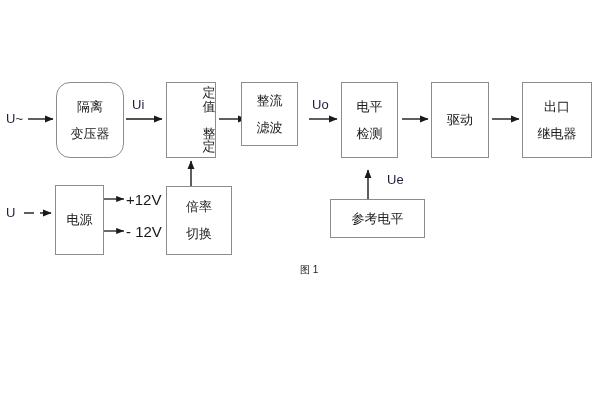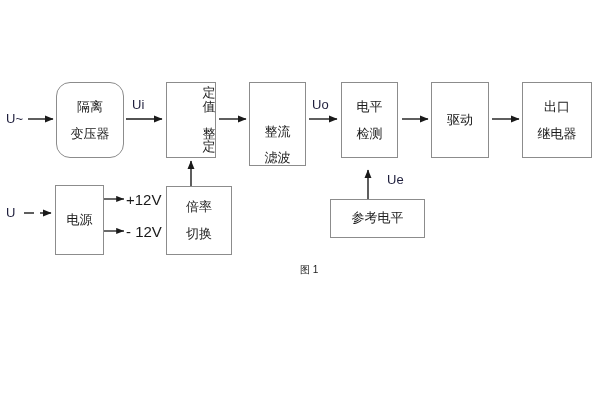--- a/index.html
+++ b/index.html
@@ -110,21 +110,21 @@
   <div class="box" style="left:56px; top:82px; width:68px; height:76px;border-radius:14px;">
     <span class="line1">隔离</span>
     <span class="line2">变压器</span>
   </div>
 
   <div class="box" style="left:166px; top:82px; width:50px; height:76px;padding-left:36px;">
     <span class="line1">定值</span>
     <span class="line2">整定</span>
   </div>
 
-  <div class="box" style="left:249px; top:82px; width:57px; height:84px;justify-content:flex-end;">
+  <div class="box" style="left:241px; top:82px; width:57px; height:64px;">
     <span class="line1">整流</span>
     <span class="line2">滤波</span>
   </div>
 
   <div class="box" style="left:341px; top:82px; width:57px; height:76px;">
     <span class="line1">电平</span>
     <span class="line2">检测</span>
   </div>
 
   <div class="box single" style="left:431px; top:82px; width:58px; height:76px;justify-content:center;">
@@ -138,21 +138,21 @@
 
   <div class="box single" style="left:55px; top:185px; width:49px; height:70px;">
     <span class="line1">电源</span>
   </div>
 
   <div class="box" style="left:166px; top:186px; width:66px; height:69px;">
     <span class="line1">倍率</span>
     <span class="line2">切换</span>
   </div>
 
-  <div class="box single" style="left:330px; top:199px; width:95px; height:39px;font-family:Liberation Mono, monospace;">
+  <div class="box single" style="left:330px; top:199px; width:95px; height:39px;">
     <span class="line1">参考电平</span>
   </div>
 
   <div class="lbl" style="left:132px; top:98px;">Ui</div>
 
   <div class="lbl" style="left:312px; top:98px;">Uo</div>
 
   <div class="lbl" style="left:387px; top:173px;">Ue</div>
 
   <div class="lbl-sm" style="left:126px; top:192px;">+12V</div>

